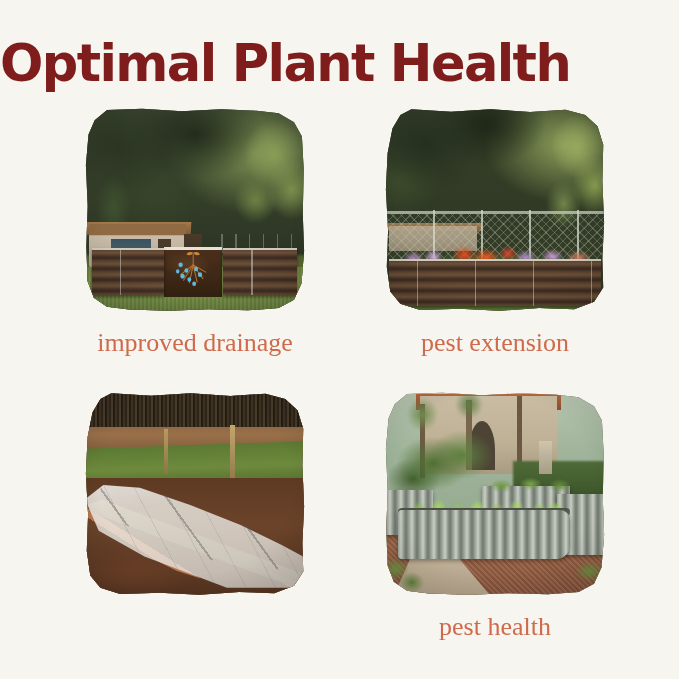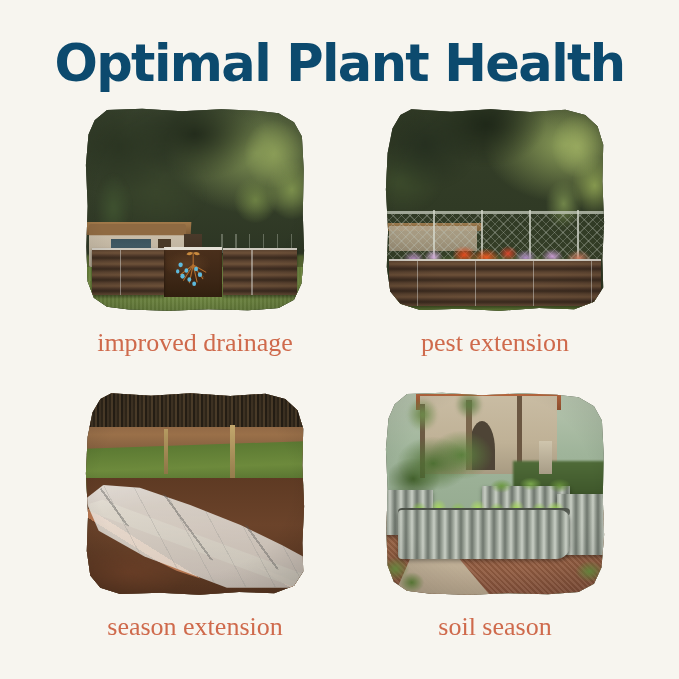--- a/index.html
+++ b/index.html
@@ -22,22 +22,21 @@
     height: 679px;
     background: #f7f5ef;
   }
 
   
   .title {
     position: absolute;
     top: 36px;
     left: 0;
     width: 679px;
-    text-align: center;
-    color: #0c4a6e;
+    color: #7f1d1d;
     font-family: "DejaVu Sans", sans-serif;
     font-weight: 700;
     font-size: 51px;
     letter-spacing: -1.6px;
     line-height: 56px;
     white-space: nowrap;
     -webkit-font-smoothing: antialiased;
   }
 
   
@@ -576,21 +575,20 @@
         <div class="layer s3-post-a"></div>
         <div class="layer s3-post-b"></div>
         <div class="layer s3-soil"></div>
         <div class="layer s3-bricks"></div>
         <div class="layer s3-board"></div>
         <div class="layer s3-tunnel"></div>
         <div class="layer s3-tunnel-ribs"></div>
         <div class="layer s3-clips"></div>
         <div class="vignette"></div>
       </div>
-      <div class="caption">season extension</div>
     </div>
 
     <div class="cell c3">
       <div class="photo shape-a">
         <div class="layer s4-sky"></div>
         <div class="layer s4-villa-roof"></div>
         <div class="layer s4-villa"></div>
         <div class="layer s4-villa-arch"></div>
         <div class="layer s4-trunk-a"></div>
         <div class="layer s4-trunk-b"></div>
@@ -606,17 +604,17 @@
         <div class="layer bed-galv s4-bed-back"></div>
         <div class="layer s4-greens-back"></div>
         <div class="layer bed-galv s4-bed-right"></div>
         <div class="layer s4-lettuce"></div>
         <div class="layer s4-bed-rim"></div>
         <div class="layer bed-galv s4-bed-main"></div>
         <div class="layer s4-fgplant"></div>
         <div class="layer s4-fgplant-r"></div>
         <div class="vignette"></div>
       </div>
-      <div class="caption">soil season</div>
+      <div class="caption">pest health</div>
     </div>
 
   </div>
 </div>
 
 </body></html>

